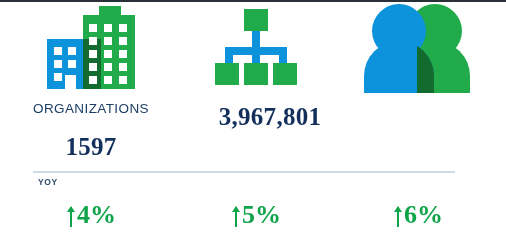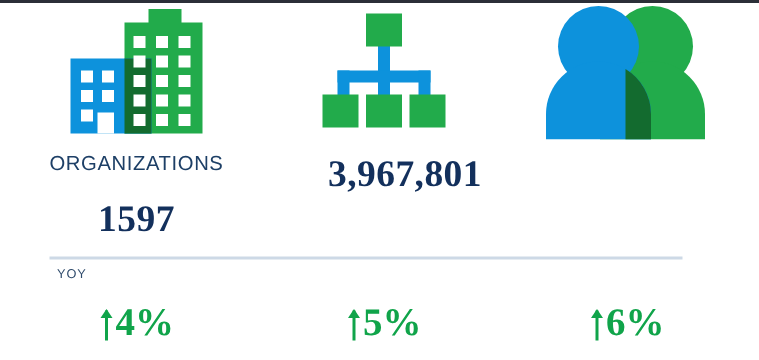--- a/index.html
+++ b/index.html
@@ -94,21 +94,21 @@
     width: 422px;
     height: 2px;
     background: #cdd9e6;
   }
   .yoy-label {
     position: absolute;
     left: 38px;
     top: 176px;
     color: #2e4a6b;
     font-size: 8.5px;
-    font-weight: 400;
+    font-weight: 700;
     letter-spacing: 0.6px;
     line-height: 12px;
   }
 
   
   .delta-row {
     position: absolute;
     top: 192px;
     left: 0;
     width: 506px;

